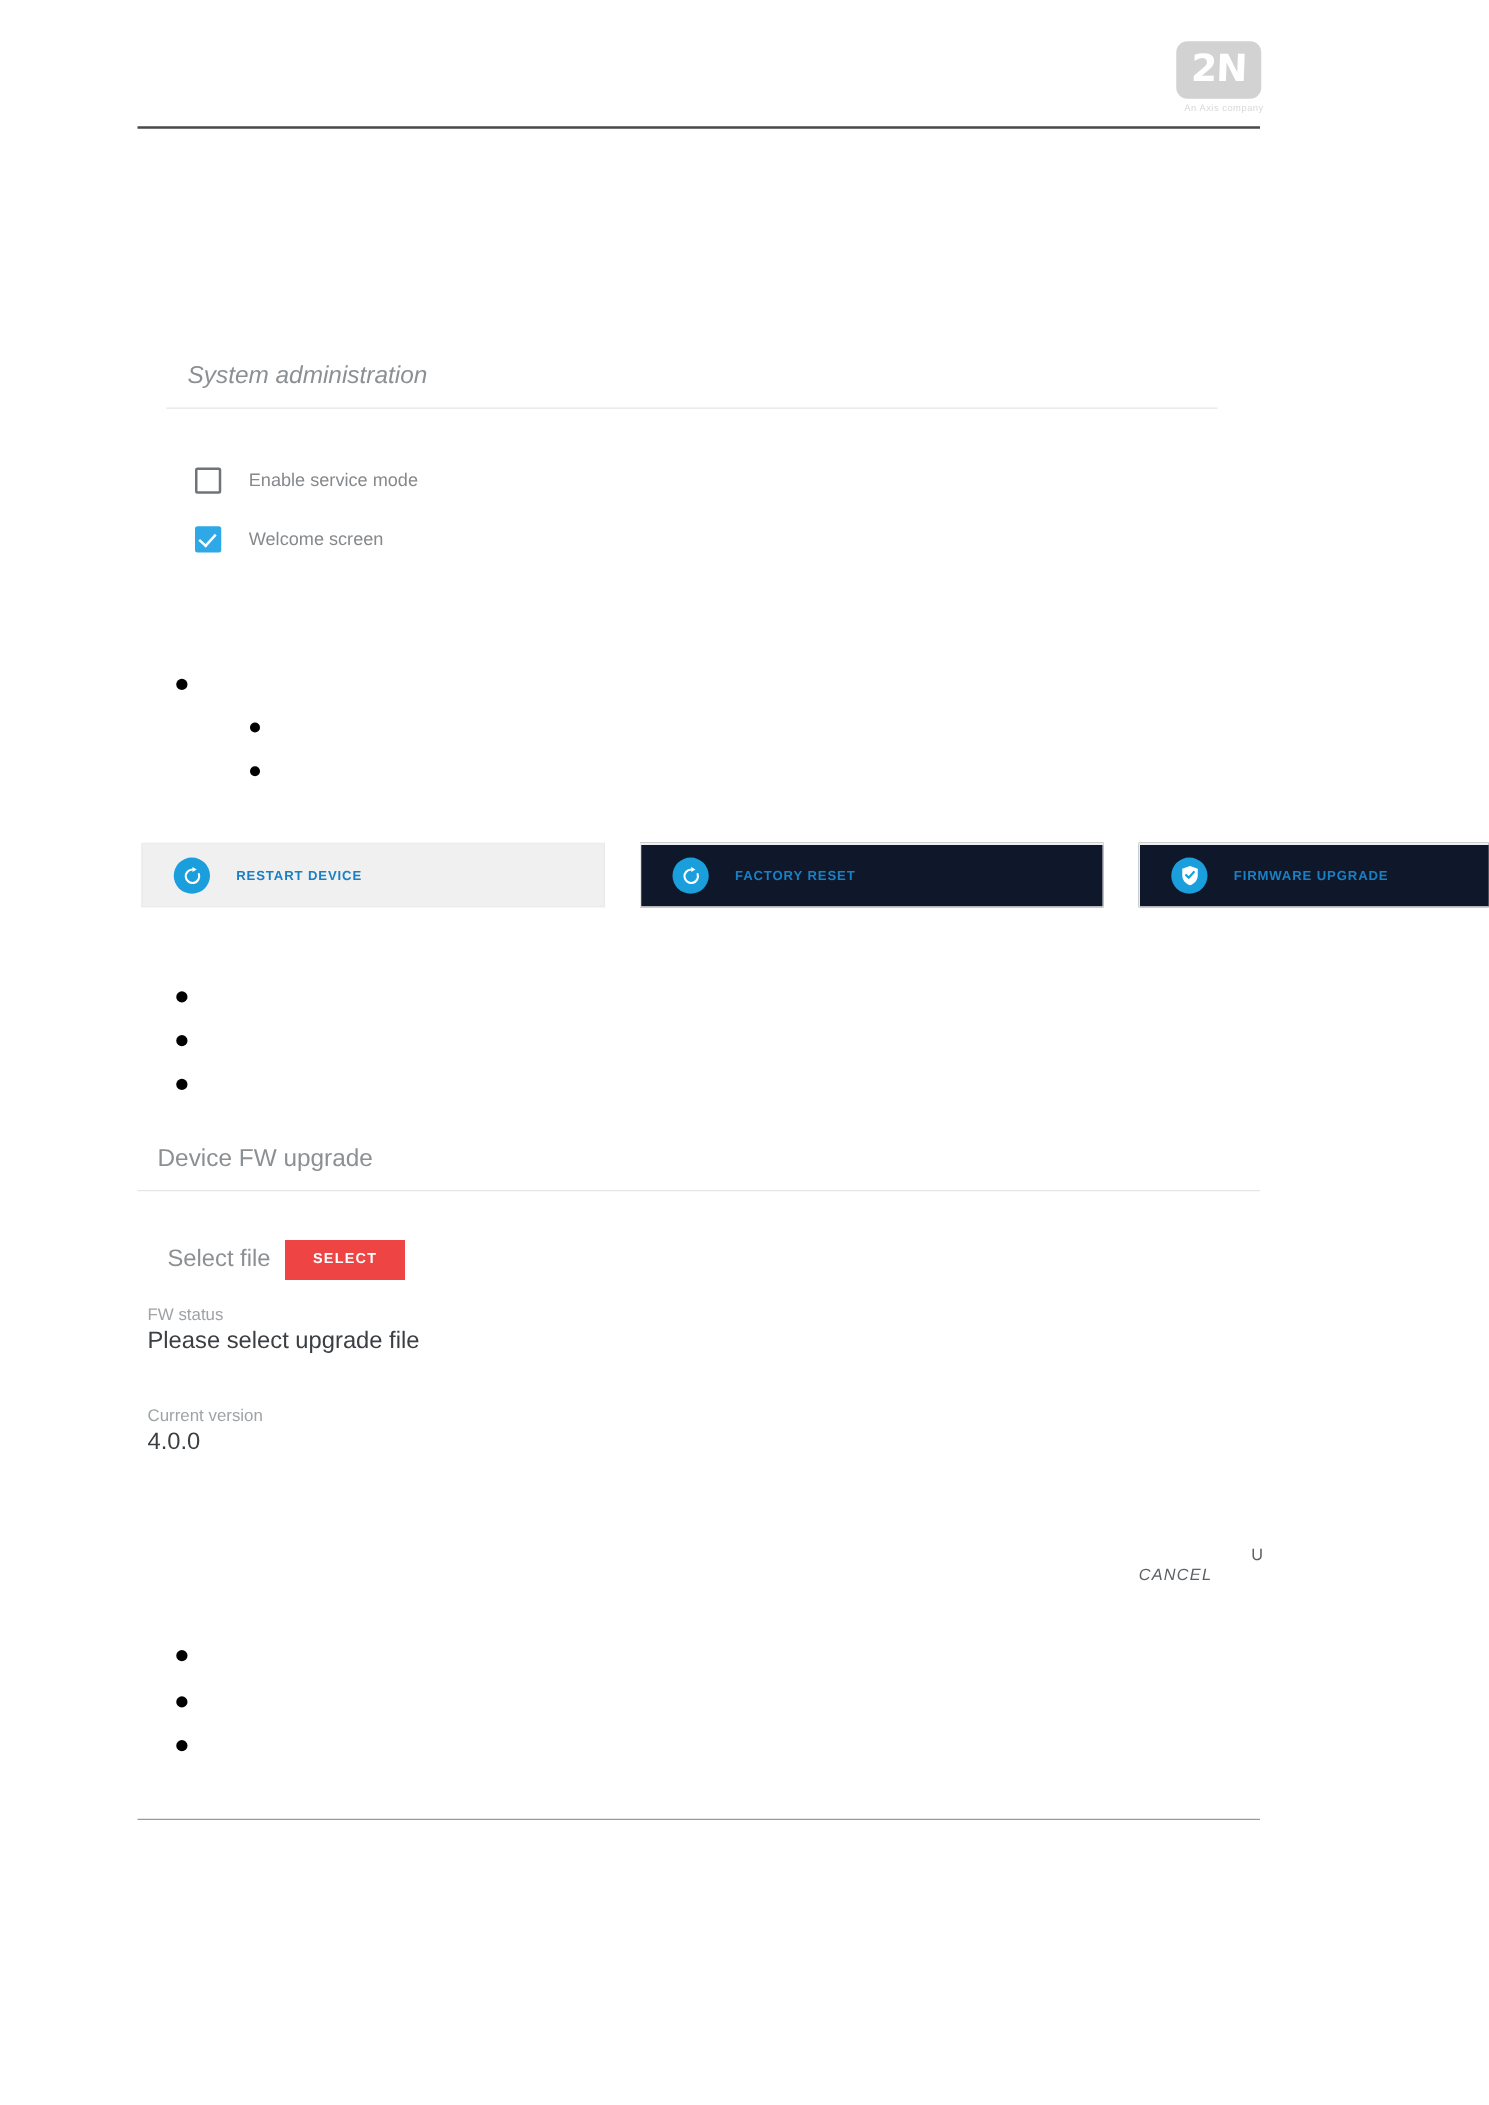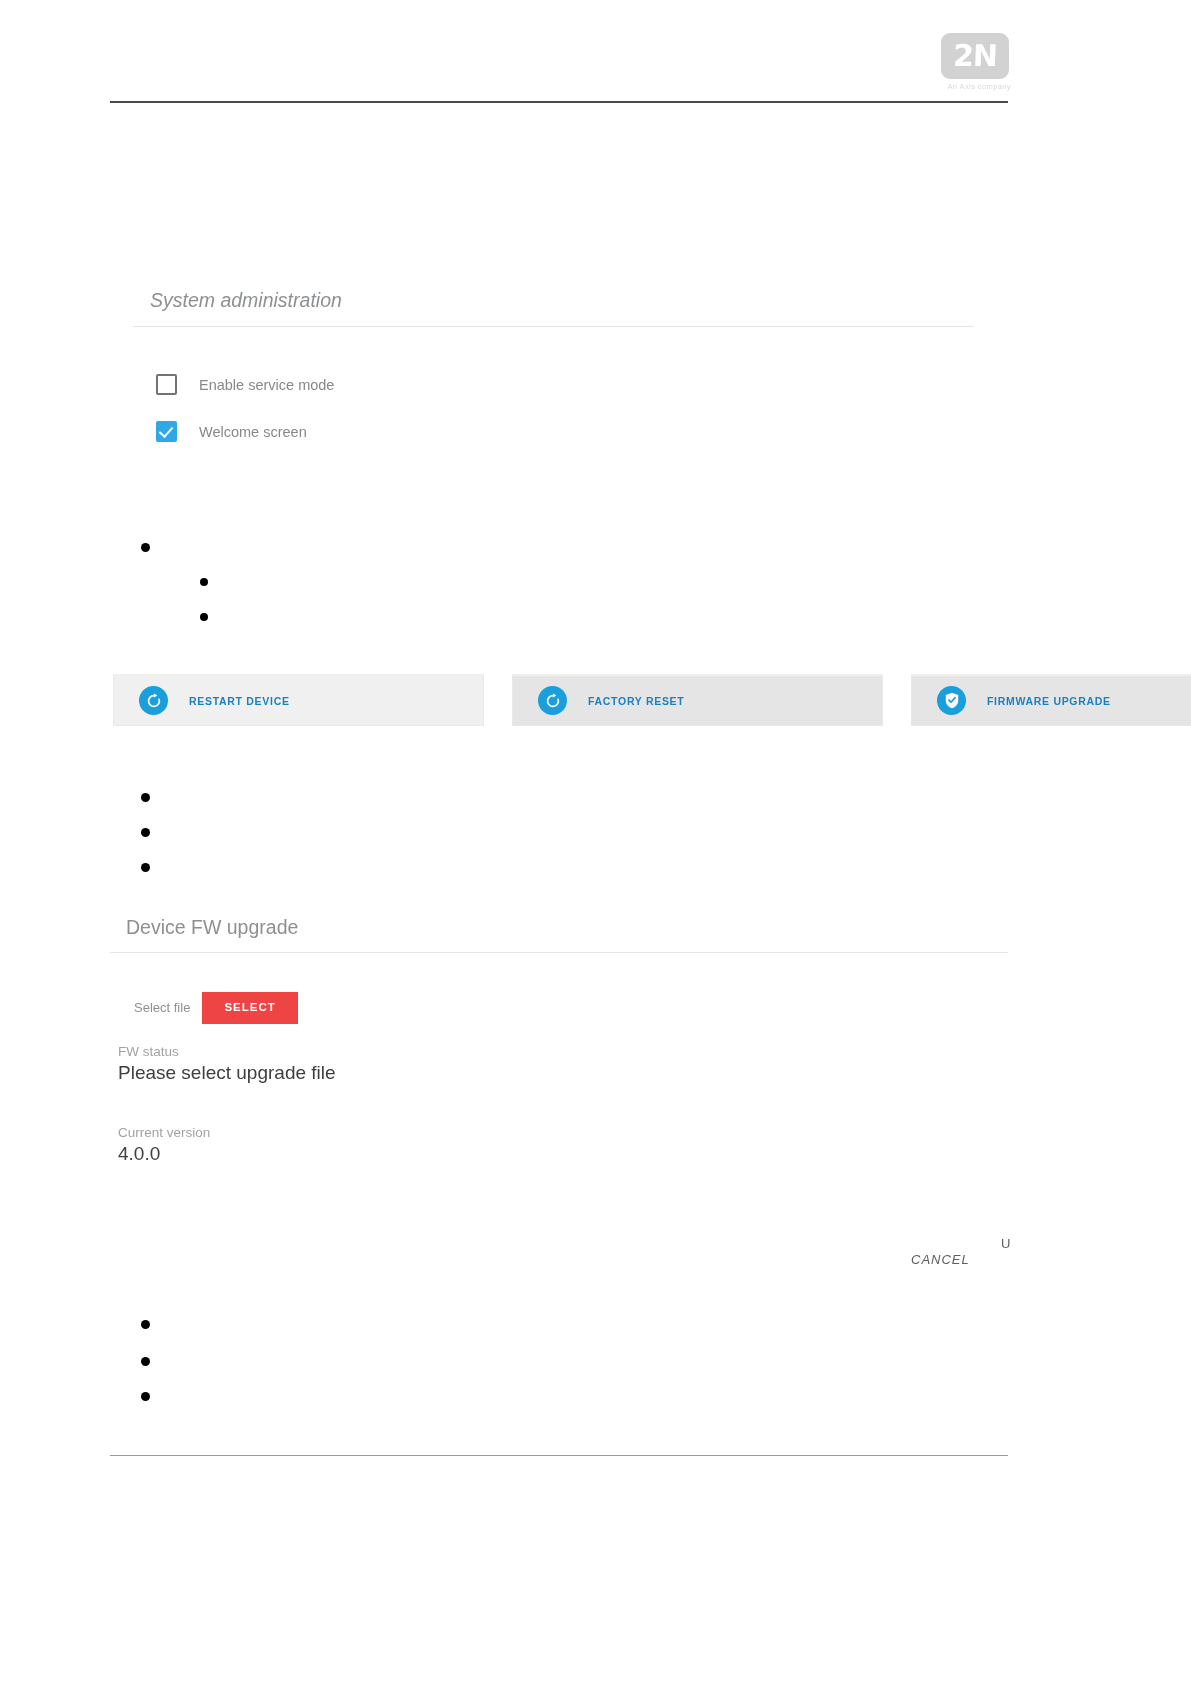--- a/index.html
+++ b/index.html
@@ -142,21 +142,21 @@
     width: 1078px;
     height: 52px;
     display: flex;
     gap: 18px;
     overflow: hidden;
   }
   .action-card {
     width: 371px;
     height: 52px;
     box-sizing: border-box;
-    background: #e5e5e5;
+    background: #0f172a;
     border: 1px solid #e7e9eb;
     border-top: 2px solid #efefef;
     display: flex;
     align-items: center;
     padding-left: 25px;
     gap: 21px;
     flex: none;
   }
   .action-card.hovered {
     background: #f0f0f0;
@@ -189,21 +189,21 @@
 
   .select-file-row {
     position: absolute;
     left: 134px;
     top: 992px;
     display: flex;
     align-items: center;
     gap: 12px;
   }
   .select-file-label {
-    font-size: 13px;
+    font-size: 19px;
     color: #8d9093;
     white-space: nowrap;
   }
   .select-btn {
     background: #ef4444;
     color: #ffffff;
     border: none;
     font-family: "Liberation Sans", sans-serif;
     font-size: 11.5px;
     font-weight: bold;

